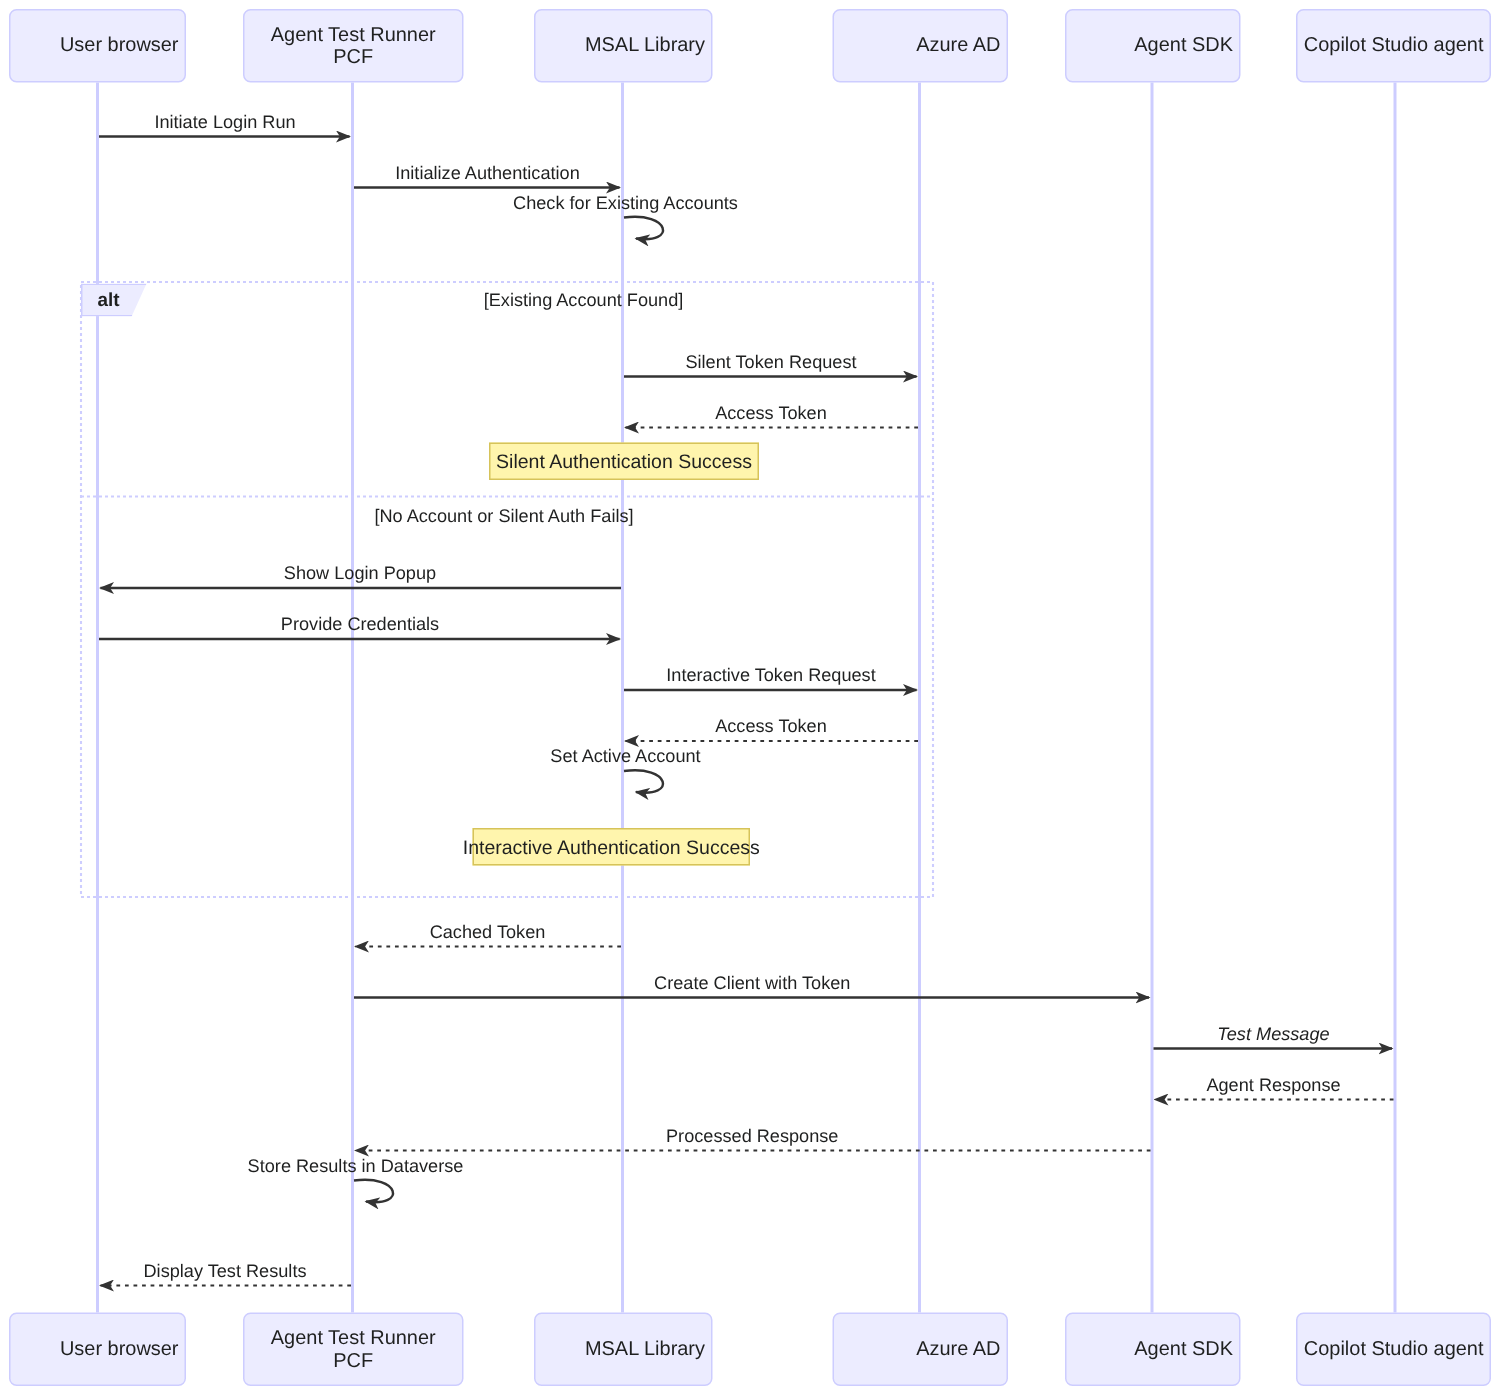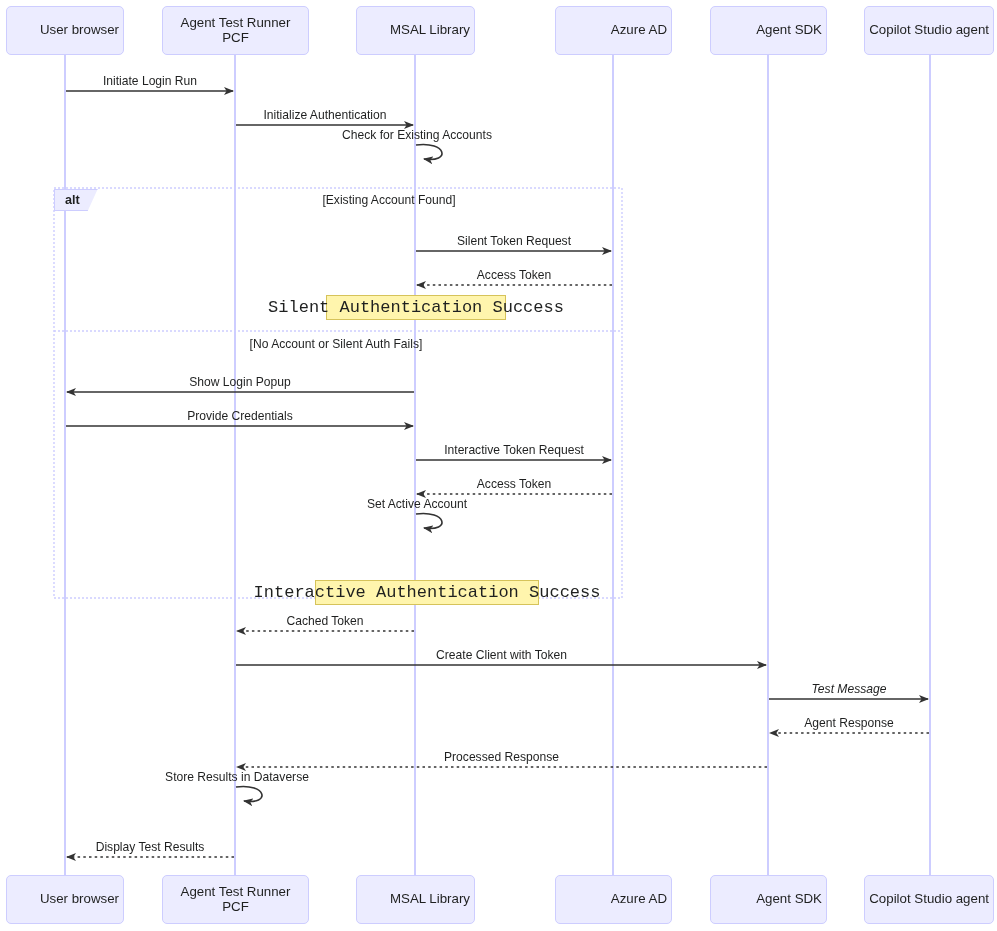--- a/index.html
+++ b/index.html
@@ -65,28 +65,27 @@
     color:#1f2020;
     white-space:nowrap;
     transform:translateX(-50%);
   }
   
   .note{
     position:absolute;
     box-sizing:border-box;
     background:#FFF5AD;
     border:1px solid #D6C35A;
-    font-size:17px;
+    font-size:13px;
     color:#1f2020;
     display:flex;
     align-items:center;
     justify-content:center;
     white-space:nowrap;
     padding:0 12px;
-    font-family:Liberation Mono, monospace;
   }
 </style>
 </head>
 <body>
 
 <div id="diagram">
 
   <svg class="layer" viewBox="0 0 997 931">
     <defs>
       <marker id="arrowhead" markerWidth="10" markerHeight="8" refX="9" refY="4" orient="auto" markerUnits="userSpaceOnUse">
@@ -195,18 +194,18 @@
       <div class="msg-label" style="left: 849px; top: 716px;">Agent Response</div>
       <div class="msg-label" style="left: 501.5px; top: 750px;">Processed Response</div>
       <div class="msg-label" style="left: 237px; top: 770px; transform: translateX(-50%);">Store Results in Dataverse</div>
       <div class="msg-label" style="left: 150px; top: 840px;">Display Test Results</div>
     </div>
 
   <div id="notes">
       <div class="note" style="left: 326px; top: 295px; width: 180px; height: 25px;">
         <span>Silent Authentication Success</span>
       </div>
-      <div class="note" style="left: 315px; top: 580px; width: 224px; height: 25px;">
+      <div class="note" style="left: 315px; top: 552px; width: 185px; height: 25px;">
         <span>Interactive Authentication Success</span>
       </div>
     </div>
 
 </div>
 
 </body></html>

